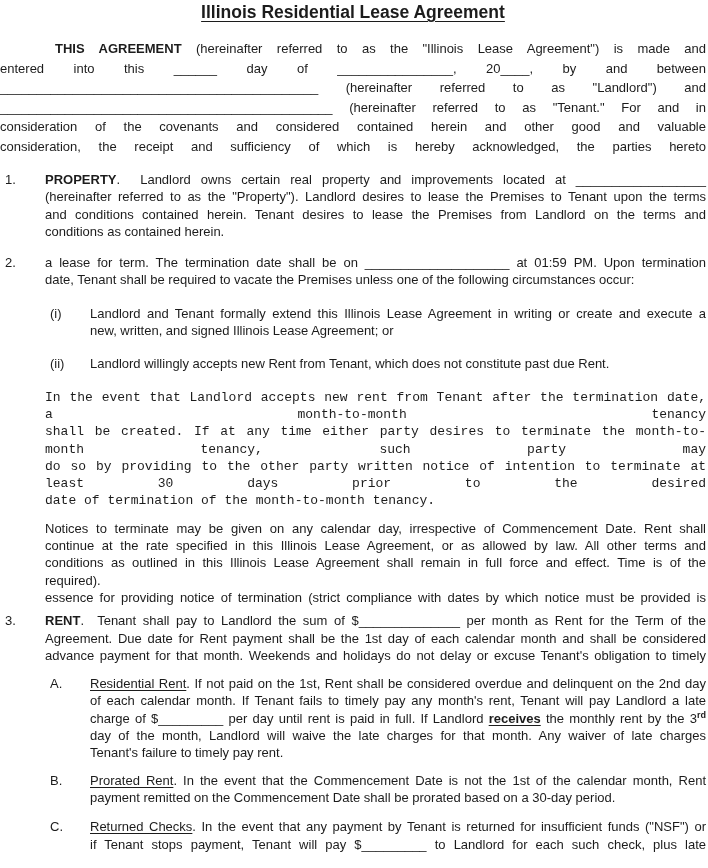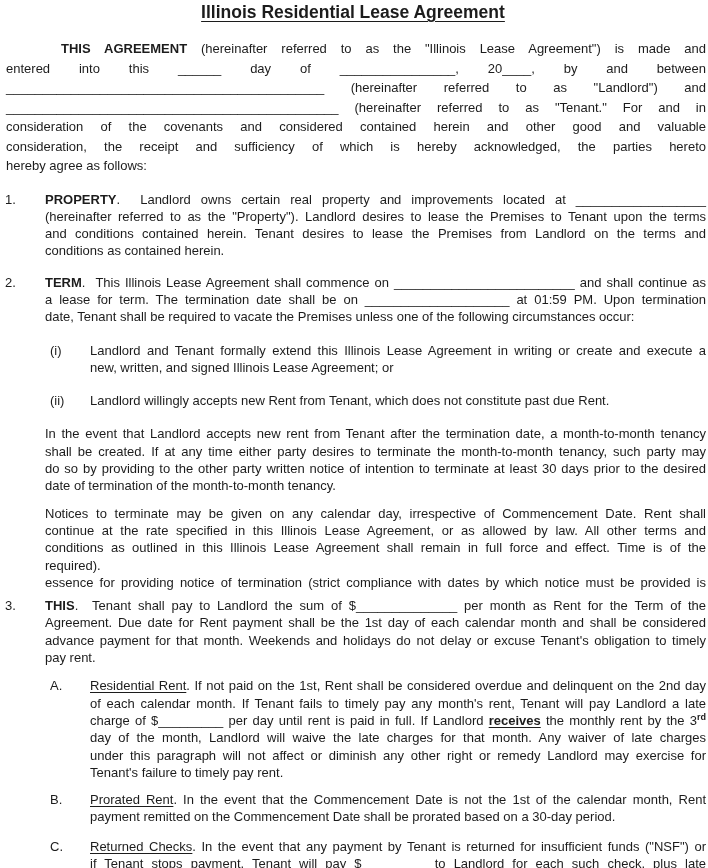--- a/index.html
+++ b/index.html
@@ -24,21 +24,21 @@
     line-height: 22px;
     text-decoration: underline;
     text-underline-offset: 3px;
   }
   .ln {
     text-align: justify;
     text-align-last: justify;
     line-height: 17.3px;
   }
   .ln.last { text-align-last: left; }
-  .opening { margin-top: 16px; padding-left: 6px; }
+  .opening { margin-top: 16px; }
   .opening .ln { line-height: 19.5px; }
   .indent1 { text-indent: 55px; }
   .sec { display: flex; }
   .num {
     flex: 0 0 45px;
     padding-left: 5px;
     box-sizing: border-box;
     line-height: 17.3px;
   }
   .secbody { flex: 1; min-width: 0; }
@@ -47,21 +47,21 @@
     flex: 0 0 45px;
     padding-left: 5px;
     box-sizing: border-box;
     line-height: 17.3px;
   }
   .subbody { flex: 1; min-width: 0; }
   #sec-property { margin-top: 15px; }
   #sec-term { margin-top: 14px; }
   #item-i { margin-top: 16px; }
   #item-ii { margin-top: 16px; }
-  #para-mtm { margin-top: 16px; }
+  #para-mtm { margin-top: 16px; font-family: Liberation Mono, monospace; }
   #para-notices { margin-top: 10px; }
   #sec-rent { margin-top: 6px; }
   #item-a { margin-top: 11px; }
   #item-b { margin-top: 10px; }
   #item-c { margin-top: 12px; }
   b.term { font-weight: bold; }
   .uterm { text-decoration: underline; text-underline-offset: 2px; }
   .bu { font-weight: bold; text-decoration: underline; text-underline-offset: 2px; }
   sup.ord {
     font-weight: bold;
@@ -77,37 +77,35 @@
 
   <h1 class="title">Illinois Residential Lease Agreement</h1>
 
   <div class="opening">
     <div class="ln indent1"><b class="term">THIS AGREEMENT</b><span> (hereinafter referred to as the "Illinois Lease Agreement") is made and</span></div>
     <div class="ln">entered into this ______ day of ________________, 20____, by and between</div>
     <div class="ln">____________________________________________ (hereinafter referred to as "Landlord") and</div>
     <div class="ln">______________________________________________ (hereinafter referred to as "Tenant." For and in</div>
     <div class="ln">consideration of the covenants and considered contained herein and other good and valuable</div>
     <div class="ln">consideration, the receipt and sufficiency of which is hereby acknowledged, the parties hereto</div>
-    <div class="ln last">hereby agree as follows:</div>
   </div>
 
   <div class="sec" id="sec-property">
     <div class="num">1.</div>
     <div class="secbody">
       <div class="ln"><b class="term">PROPERTY</b><span>. &nbsp;Landlord owns certain real property and improvements located at __________________</span></div>
       <div class="ln">(hereinafter referred to as the "Property"). Landlord desires to lease the Premises to Tenant upon the terms</div>
       <div class="ln">and conditions contained herein. Tenant desires to lease the Premises from Landlord on the terms and</div>
       <div class="ln last">conditions as contained herein.</div>
     </div>
   </div>
 
   <div class="sec" id="sec-term">
     <div class="num">2.</div>
     <div class="secbody">
-      <div class="ln"><b class="term">TERM</b><span>. &nbsp;This Illinois Lease Agreement shall commence on _________________________ and shall continue as</span></div>
       <div class="ln">a lease for term. The termination date shall be on ____________________ at 01:59 PM. Upon termination</div>
       <div class="ln last">date, Tenant shall be required to vacate the Premises unless one of the following circumstances occur:</div>
 
       <div class="sub" id="item-i">
         <div class="subnum">(i)</div>
         <div class="subbody">
           <div class="ln">Landlord and Tenant formally extend this Illinois Lease Agreement in writing or create and execute a</div>
           <div class="ln last">new, written, and signed Illinois Lease Agreement; or</div>
         </div>
       </div>
@@ -132,33 +130,31 @@
         <div class="ln">conditions as outlined in this Illinois Lease Agreement shall remain in full force and effect. Time is of the</div>
         <div class="ln last">required).</div>
         <div class="ln">essence for providing notice of termination (strict compliance with dates by which notice must be provided is</div>
       </div>
     </div>
   </div>
 
   <div class="sec" id="sec-rent">
     <div class="num">3.</div>
     <div class="secbody">
-      <div class="ln"><b class="term">THIS</b><span>. &nbsp;Tenant shall pay to Landlord the sum of $______________ per month as Rent for the Term of the</span></div>
+      <div class="ln"><b class="term">RENT</b><span>. &nbsp;Tenant shall pay to Landlord the sum of $______________ per month as Rent for the Term of the</span></div>
       <div class="ln">Agreement. Due date for Rent payment shall be the 1st day of each calendar month and shall be considered</div>
       <div class="ln">advance payment for that month. Weekends and holidays do not delay or excuse Tenant's obligation to timely</div>
-      <div class="ln last">pay rent.</div>
 
       <div class="sub" id="item-a">
         <div class="subnum">A.</div>
         <div class="subbody">
           <div class="ln"><span class="uterm">Residential Rent</span><span>. If not paid on the 1st, Rent shall be considered overdue and delinquent on the 2nd day</span></div>
           <div class="ln">of each calendar month. If Tenant fails to timely pay any month's rent, Tenant will pay Landlord a late</div>
           <div class="ln"><span>charge of $_________ per day until rent is paid in full. If Landlord </span><span class="bu">receives</span><span> the monthly rent by the 3</span><sup class="ord">rd</sup></div>
           <div class="ln">day of the month, Landlord will waive the late charges for that month. Any waiver of late charges</div>
-          <div class="ln">under this paragraph will not affect or diminish any other right or remedy Landlord may exercise for</div>
           <div class="ln last">Tenant's failure to timely pay rent.</div>
         </div>
       </div>
 
       <div class="sub" id="item-b">
         <div class="subnum">B.</div>
         <div class="subbody">
           <div class="ln"><span class="uterm">Prorated Rent</span><span>. In the event that the Commencement Date is not the 1st of the calendar month, Rent</span></div>
           <div class="ln last">payment remitted on the Commencement Date shall be prorated based on a 30-day period.</div>
         </div>

